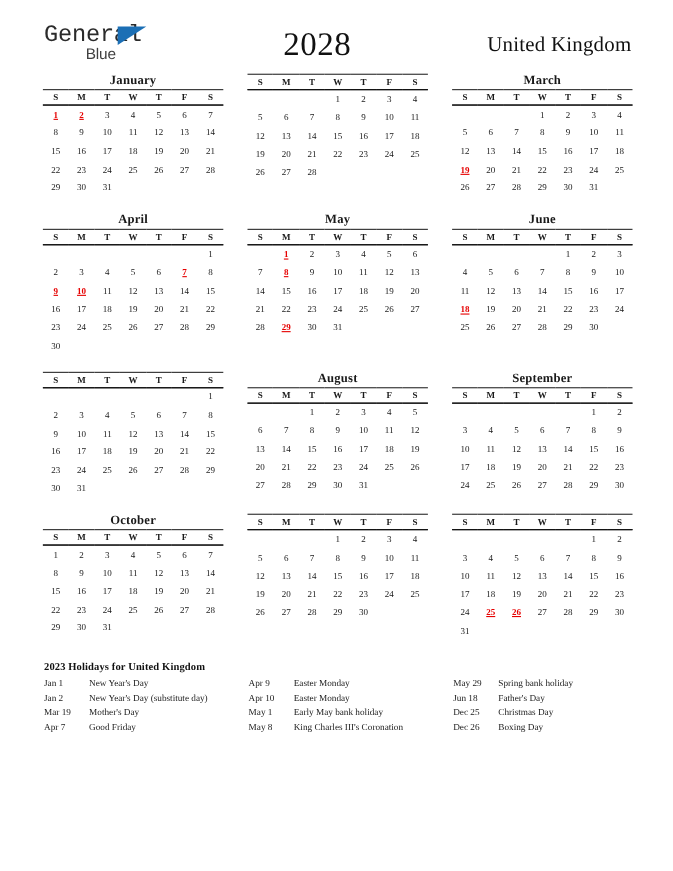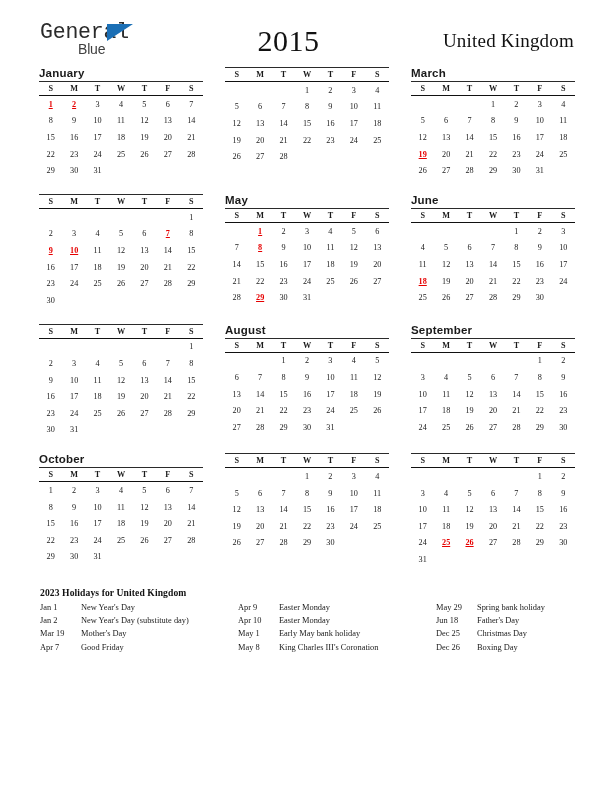--- a/index.html
+++ b/index.html
@@ -101,22 +101,22 @@
   }
 
   .month {
     width: 100%;
     box-sizing: border-box;
     padding: 0 5px;
     margin-bottom: 15px;
   }
 
   .month-name {
-    text-align: left;
-    font-family: Liberation Sans, sans-serif;
+    text-align: center;
+    font-family: Liberation Serif, serif;
     font-size: 11.5px;
     font-weight: bold;
     color: #1a1a1a;
     padding-bottom: 2px;
     letter-spacing: 0.2px;
   }
 
   table.month-table {
     width: 100%;
     border-collapse: collapse;
@@ -167,21 +167,20 @@
     font-weight: bold;
     color: #111111;
     margin: 0 0 3px 0;
     letter-spacing: 0.1px;
   }
 
   .holidays-cols {
     display: grid;
     grid-template-columns: 186px 186px 1fr;
     column-gap: 0;
-    gap: 12px;
   }
 
   .holiday-row {
     display: flex;
     align-items: baseline;
     font-family: "Liberation Serif", "DejaVu Serif", serif;
     font-size: 8.4px;
     color: #1a1a1a;
     line-height: 1.58;
   }
@@ -198,21 +197,21 @@
 <body>
 
 <div class="page">
 
   <div class="header">
     <div class="logo">
       <span class="logo-general">General</span>
       <span class="logo-tri"></span>
       <span class="logo-blue">Blue</span>
     </div>
-    <h1 class="year-title">2015</h1>
+    <h1 class="year-title">2028</h1>
     <h2 class="country-title">United Kingdom</h2>
   </div>
 
   <div class="months-grid">
       <div class="month">
         <div class="month-name">January</div>
         <table class="month-table">
           <thead>
             <tr>
               <th>S</th>
@@ -392,20 +391,21 @@
               <td><span>28</span></td>
               <td><span>29</span></td>
               <td><span>30</span></td>
               <td><span>31</span></td>
               <td class="empty"></td>
             </tr>
           </tbody>
         </table>
       </div>
       <div class="month">
+        <div class="month-name">April</div>
         <table class="month-table">
           <thead>
             <tr>
               <th>S</th>
               <th>M</th>
               <th>T</th>
               <th>W</th>
               <th>T</th>
               <th>F</th>
               <th>S</th>

